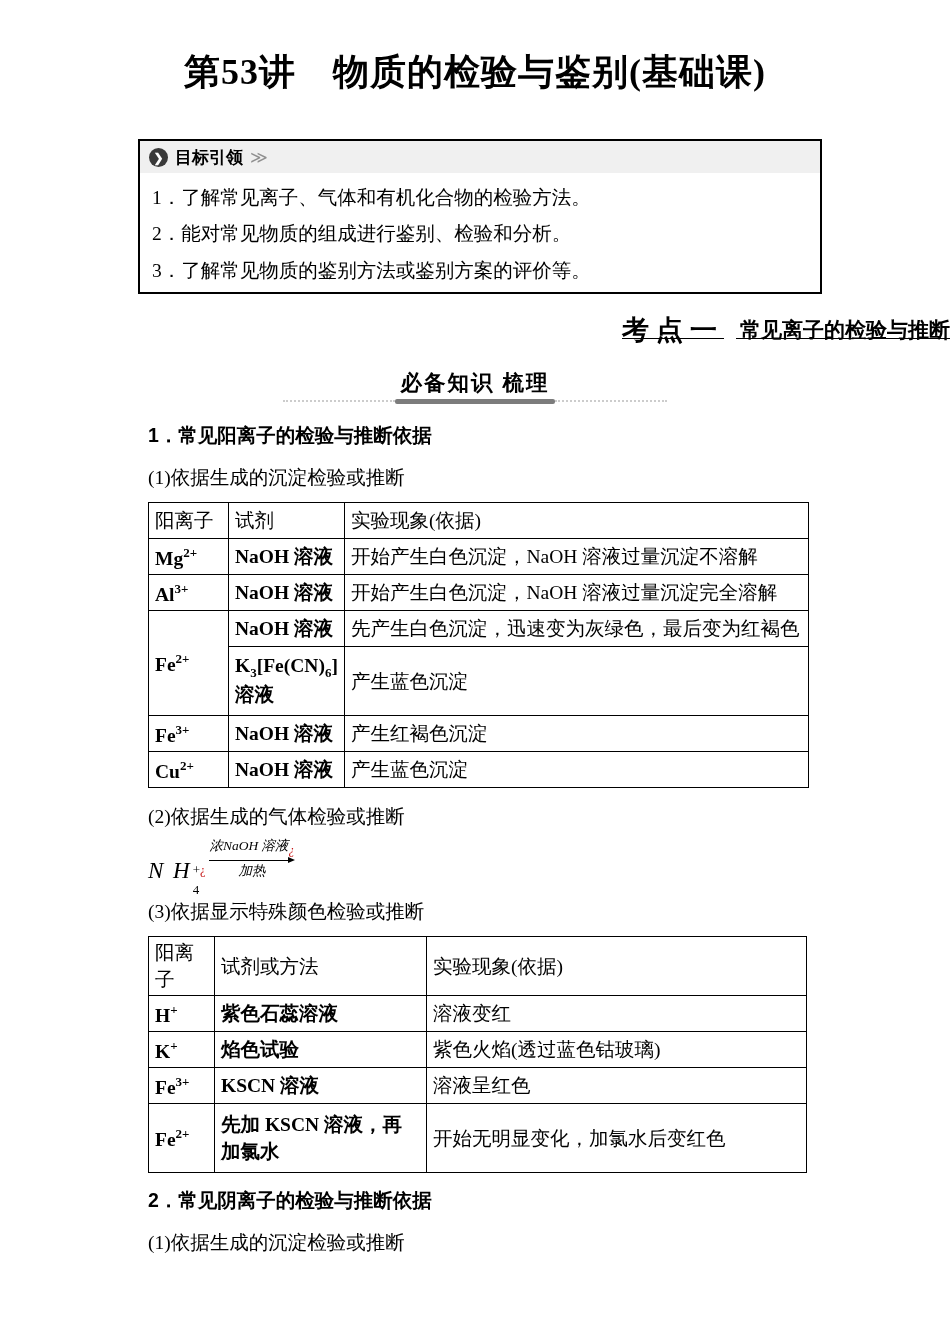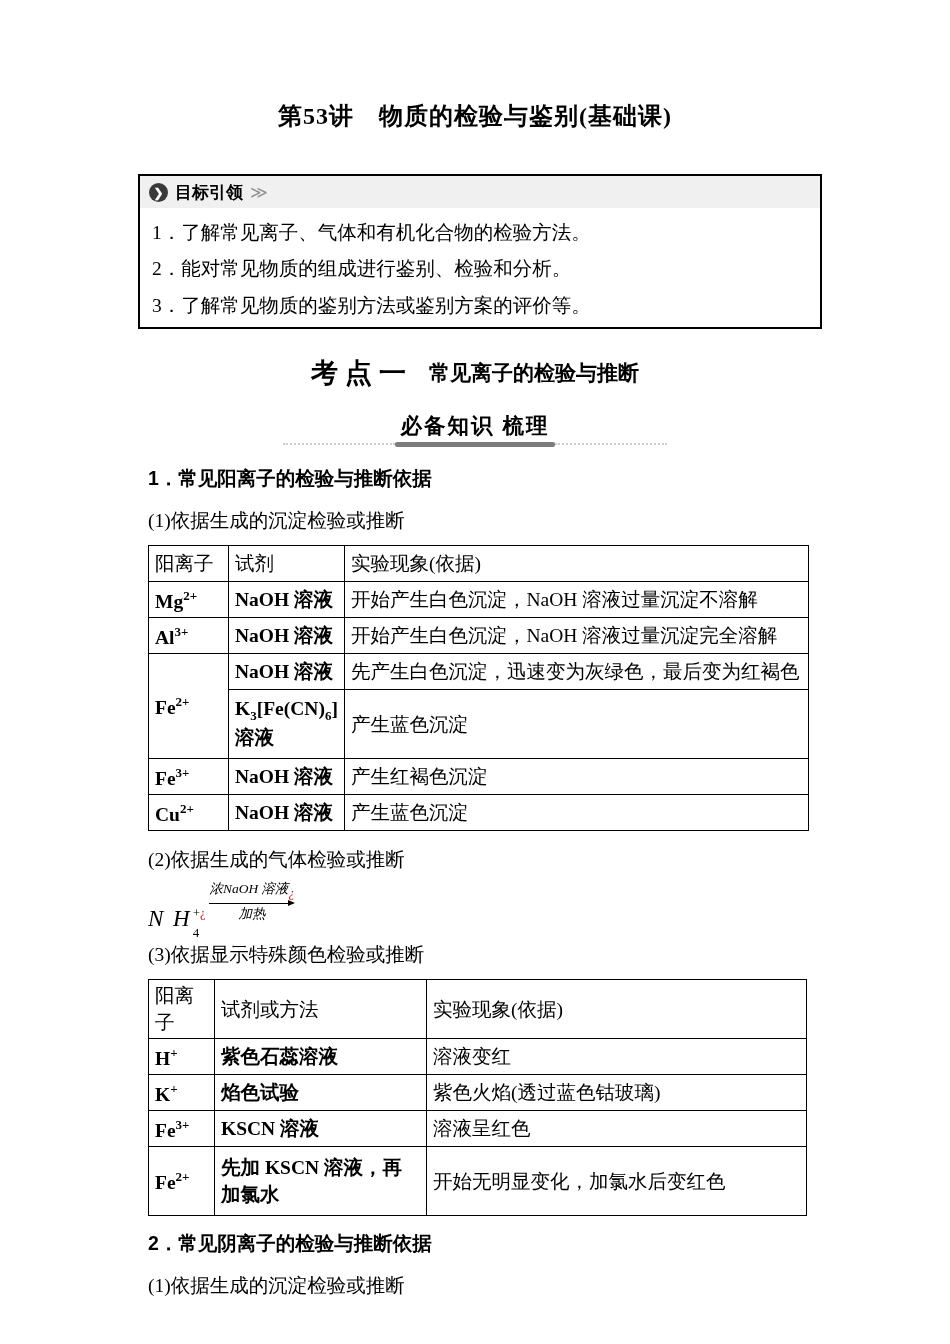--- a/index.html
+++ b/index.html
@@ -4,22 +4,22 @@
 <style>
   html,body { margin:0; padding:0; background:#e8e8e8; }
   .page {
     position:relative; width:950px; height:1344px; margin:0 auto;
     background:#ffffff; color:#000;
     font-family:"Liberation Serif","DejaVu Serif",serif;
     overflow:hidden; box-sizing:border-box;
   }
   
   .doc-title {
-    padding-top:100px; text-align:center;
-    font-size:24px; font-weight:700; letter-spacing:1px;
+    padding-top:48px; text-align:center;
+    font-size:36px; font-weight:700; letter-spacing:1px;
   }
   
   .goal-box {
     margin:42px 0 0 138px; width:684px; box-sizing:border-box;
     border:2px solid #000;
   }
   .goal-header {
     display:flex; align-items:center; gap:7px;
     background:#f0f0f0; padding:5px 9px 4px 9px;
   }
@@ -27,21 +27,21 @@
     width:19px; height:19px; border-radius:50%; background:#3a3a3a;
     color:#fff; display:flex; align-items:center; justify-content:center;
     font-size:12px; line-height:1; font-family:"Liberation Sans",sans-serif; font-weight:700;
     flex:0 0 auto;
   }
   .goal-label { font-family:"Liberation Sans","DejaVu Sans",sans-serif; font-weight:700; font-size:17px; }
   .goal-chevrons { color:#8f8f8f; font-size:17px; }
   .goal-items { padding:0 12px 10px 12px; }
   .goal-item { font-size:19.5px; margin-top:14px; line-height:1.15; }
   
-  .kaodian { margin-top:26px; text-align:center; }
+  .kaodian { margin-top:18px; text-align:right;text-decoration:underline; }
   .kd-label {
     font-family:"Liberation Sans","DejaVu Sans",sans-serif; font-weight:900;
     font-size:27px; letter-spacing:7px; margin-right:12px; vertical-align:-2px;
   }
   .kd-title { font-weight:700; font-size:21px; }
   
   .banner { margin-top:12px; text-align:center; }
   .banner-text {
     font-family:"Liberation Sans","DejaVu Sans",sans-serif;
     font-weight:700; font-size:21.5px; letter-spacing:2px;margin-top:20px;
@@ -64,21 +64,21 @@
   table.data th, table.data td {
     border:1.5px solid #000; text-align:left; vertical-align:middle;
     padding:2px 6px; height:31px; font-weight:400; overflow:hidden;
   }
   table.data td.bold { font-weight:700; }
   table.data td.left { text-align:left; }
   table.data td sup { font-size:13px; }
   table.data td sub { font-size:13px; }
   
   .formula { margin:10px 0 0 148px; height:52px; display:flex; align-items:flex-end; }
-  .nh4 { display:inline-flex; align-items:center; }
+  .nh4 { display:inline-flex; align-items:flex-start; }
   .nh4-base { font-style:italic; font-size:23px; line-height:1; letter-spacing:2px; }
   .nh4-stack {
     display:inline-flex; flex-direction:column; align-items:flex-start;
     font-size:13px; line-height:1; margin-left:1px; transform:translateY(4px);
   }
   .nh4-sub { margin-top:7px; }
   .rxn {
     display:inline-flex; flex-direction:column; align-items:center;
     font-size:13.5px; font-style:italic; line-height:1.1;
     margin:0 4px; transform:translateY(-13px);

